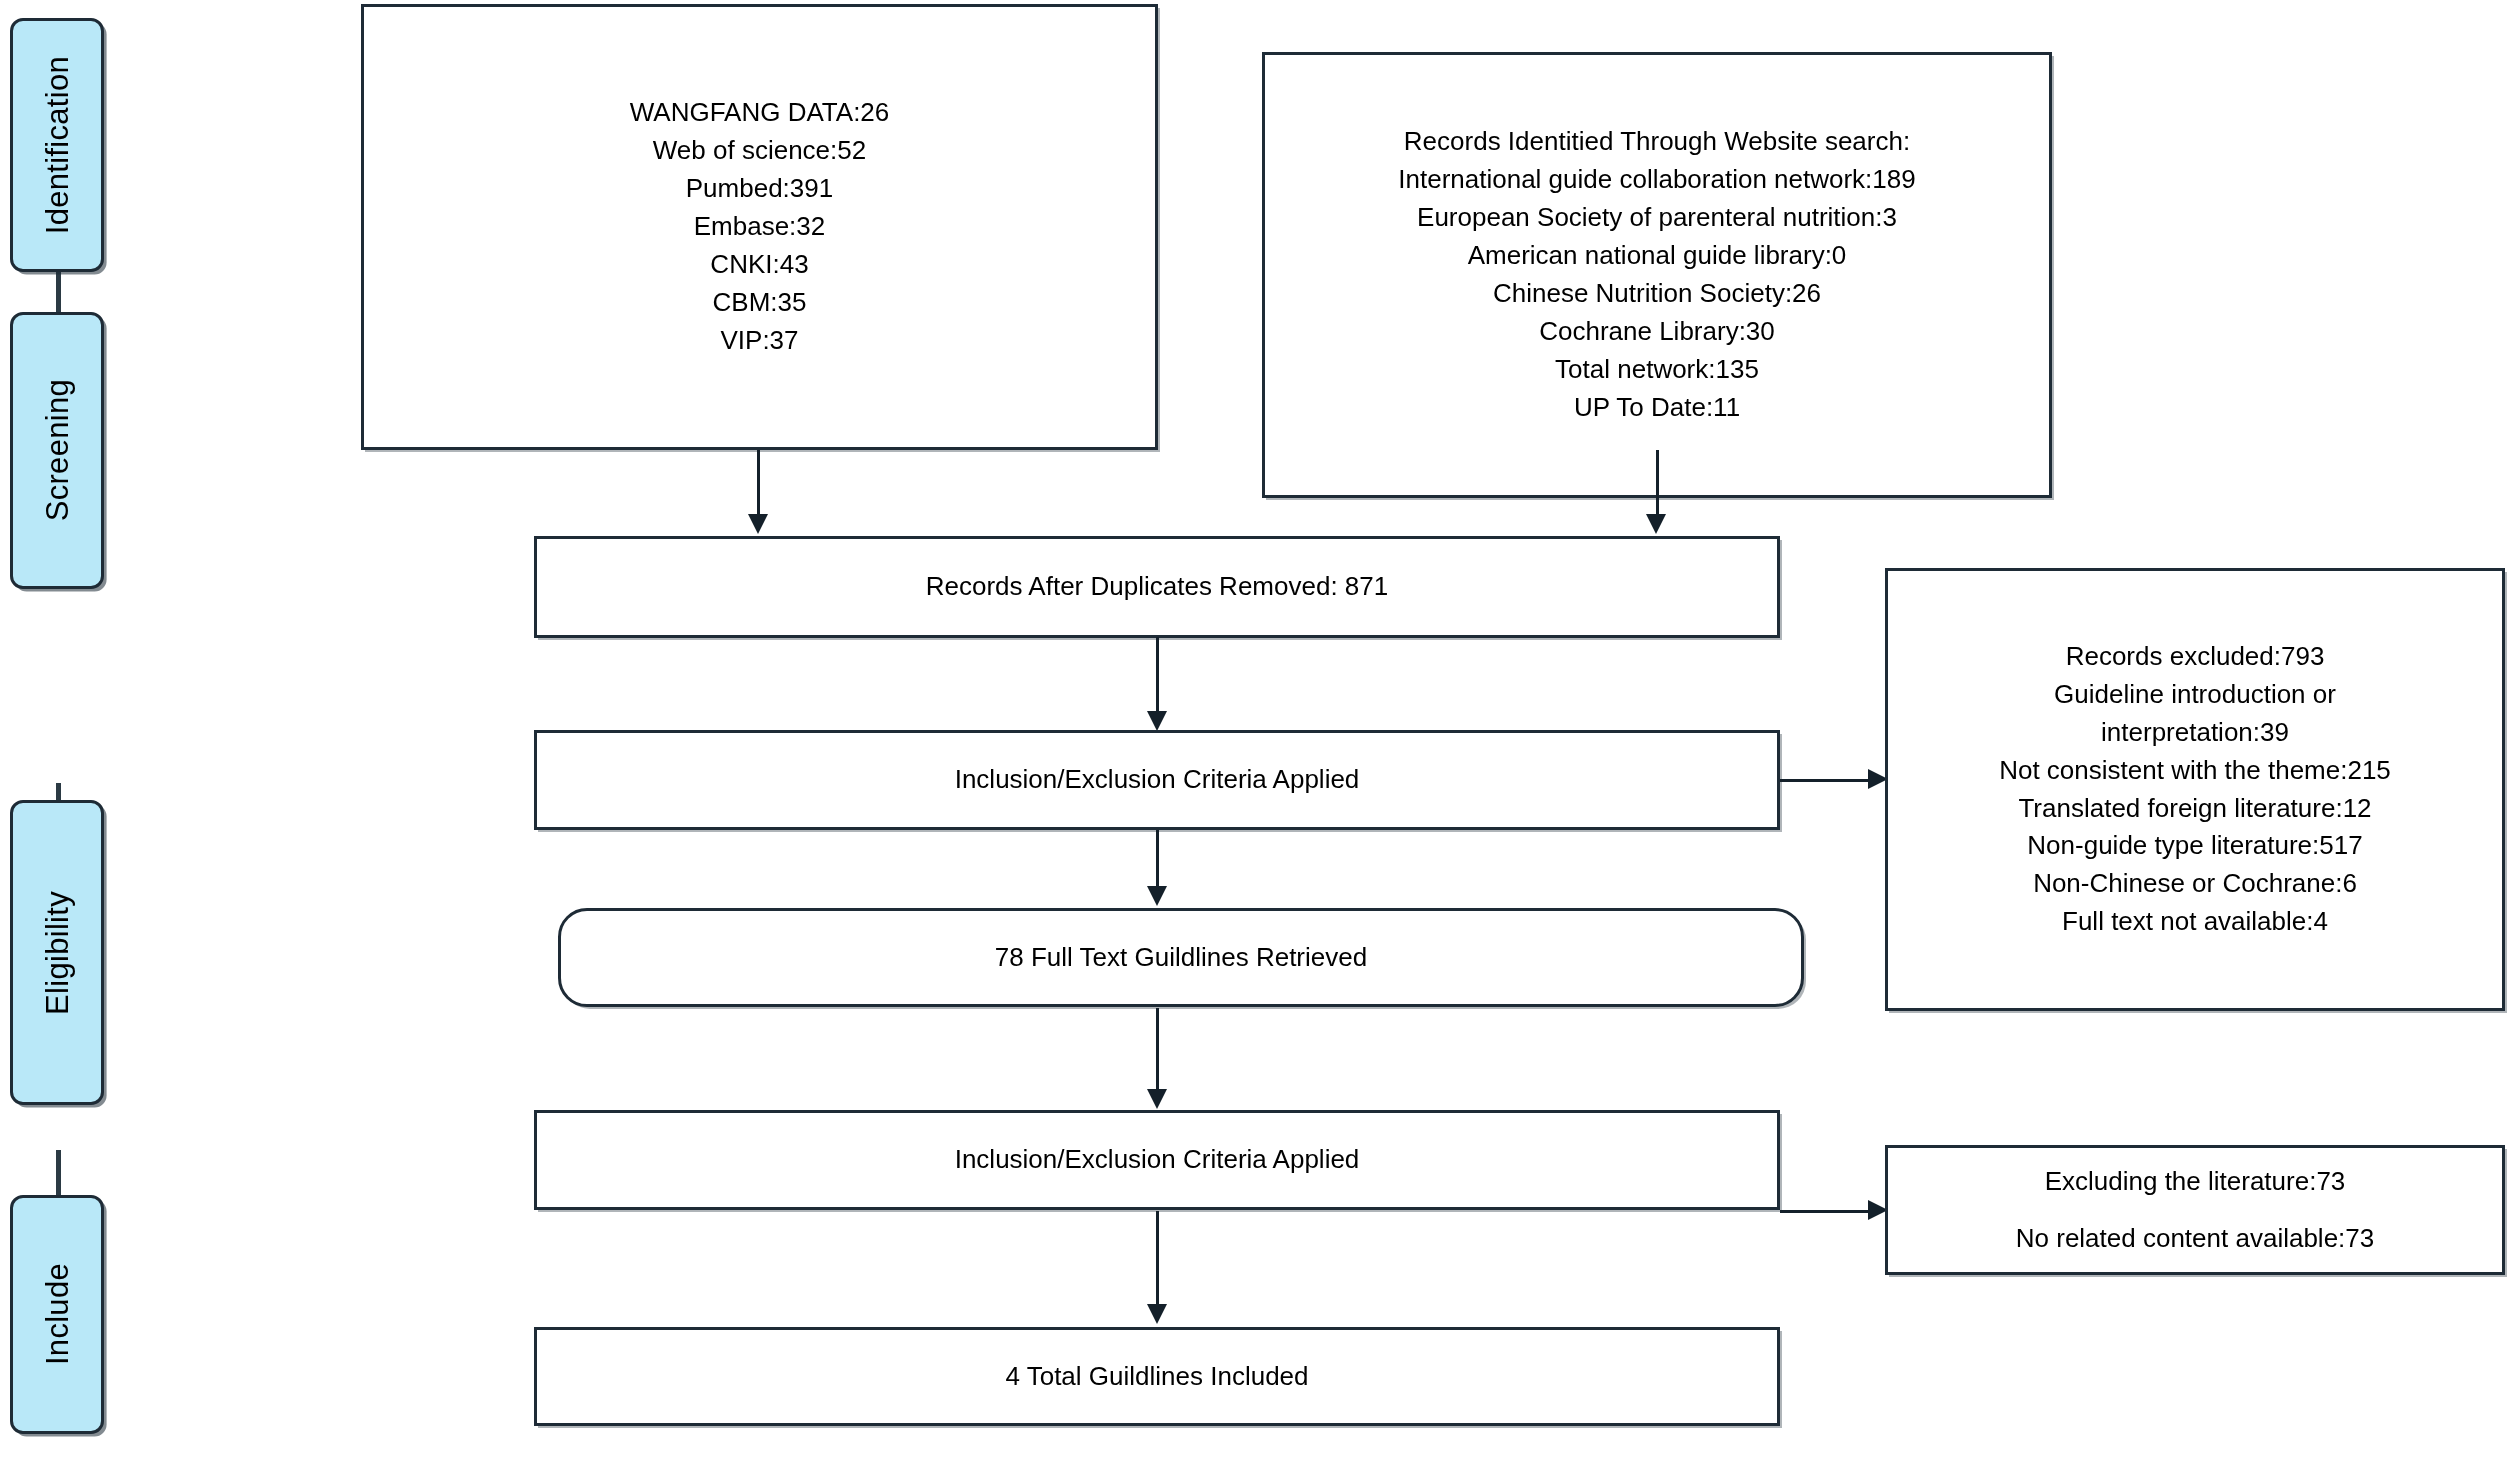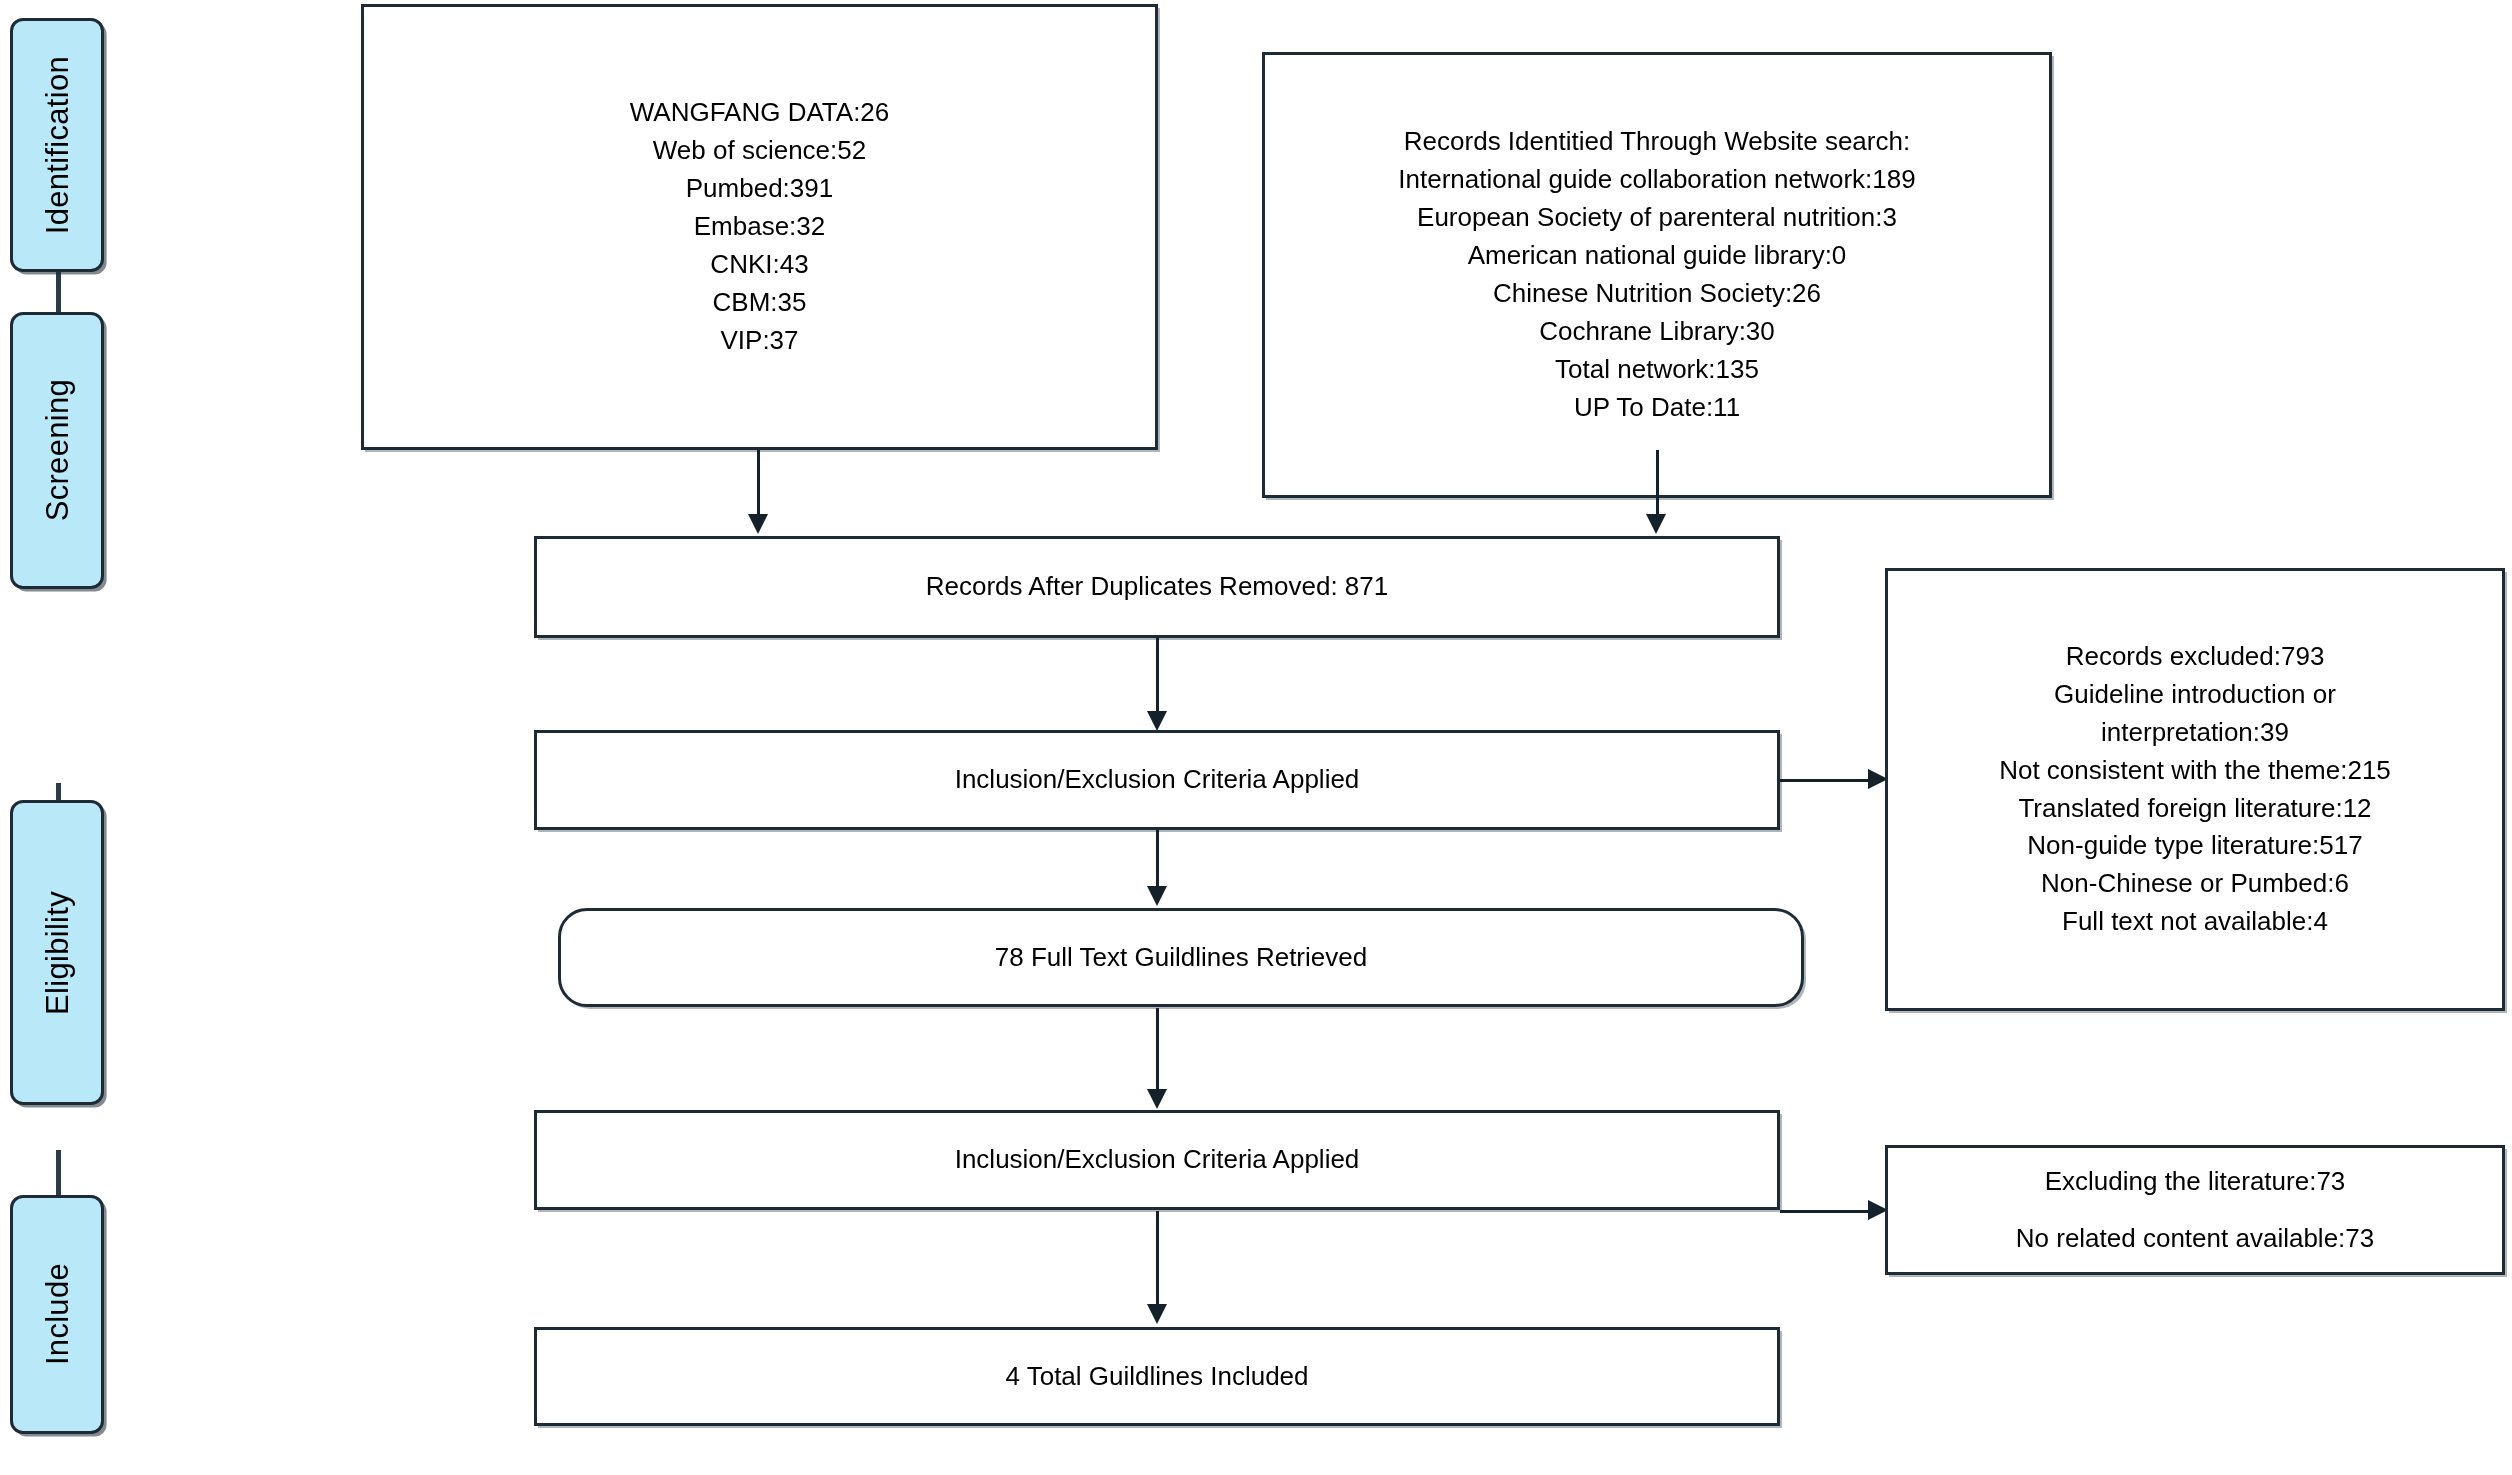--- a/index.html
+++ b/index.html
@@ -183,21 +183,21 @@
   <div class="h-arrow-shaft" style="left:1780px; top:779px; width:91px;"></div>
   <div class="h-arrow-head" style="left:1868px; top:769px;"></div>
 
   <div class="flow-box" style="left:1885px; top:568px; width:620px; height:443px; padding:9px 5px;align-items:center;">
     <div class="flow-line">Records excluded:793</div>
     <div class="flow-line">Guideline introduction or</div>
     <div class="flow-line">interpretation:39</div>
     <div class="flow-line">Not consistent with the theme:215</div>
     <div class="flow-line">Translated foreign literature:12</div>
     <div class="flow-line">Non-guide type literature:517</div>
-    <div class="flow-line">Non-Chinese or Pumbed:6</div>
+    <div class="flow-line">Non-Chinese or Cochrane:6</div>
     <div class="flow-line">Full text not available:4</div>
   </div>
 
   <div class="h-arrow-shaft" style="left:1780px; top:1210px; width:91px;"></div>
   <div class="h-arrow-head" style="left:1868px; top:1200px;"></div>
 
   <div class="flow-box" style="left:1885px; top:1145px; width:620px; height:130px; padding:7px 22px;">
     <div class="flow-line" style="margin-bottom:19px;">Excluding the literature:73</div>
     <div class="flow-line">No related content available:73</div>
   </div>

